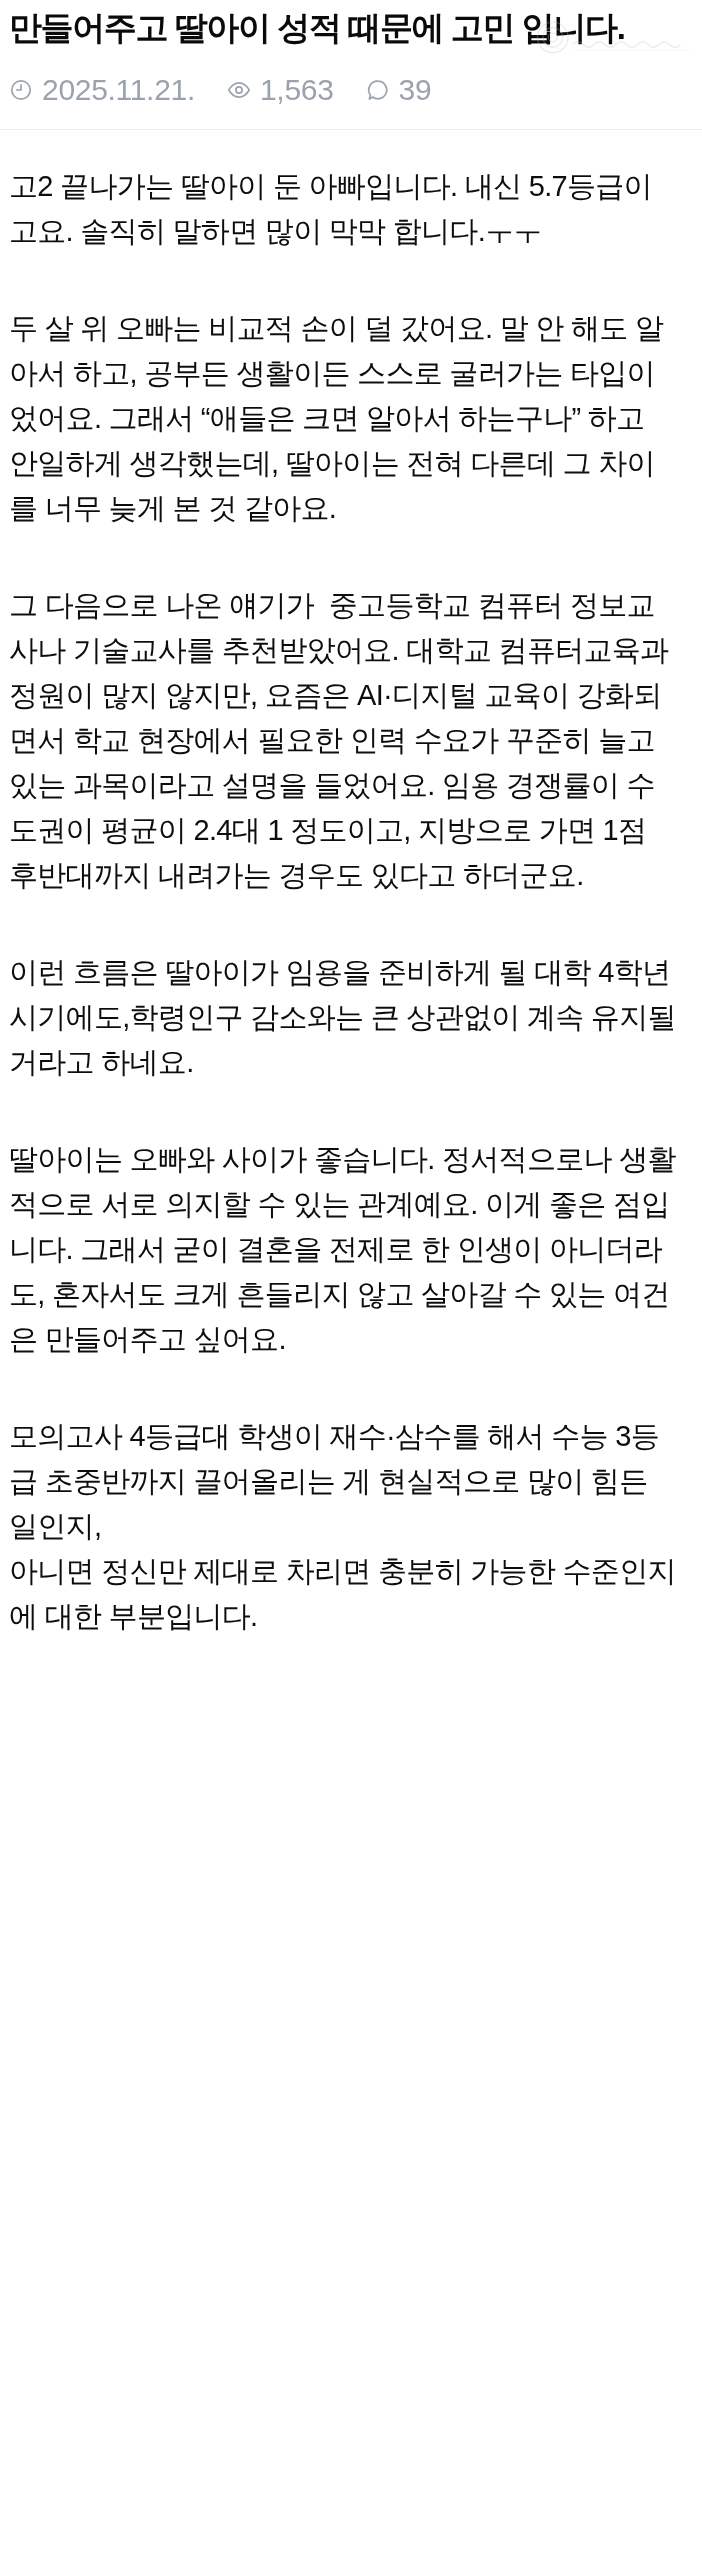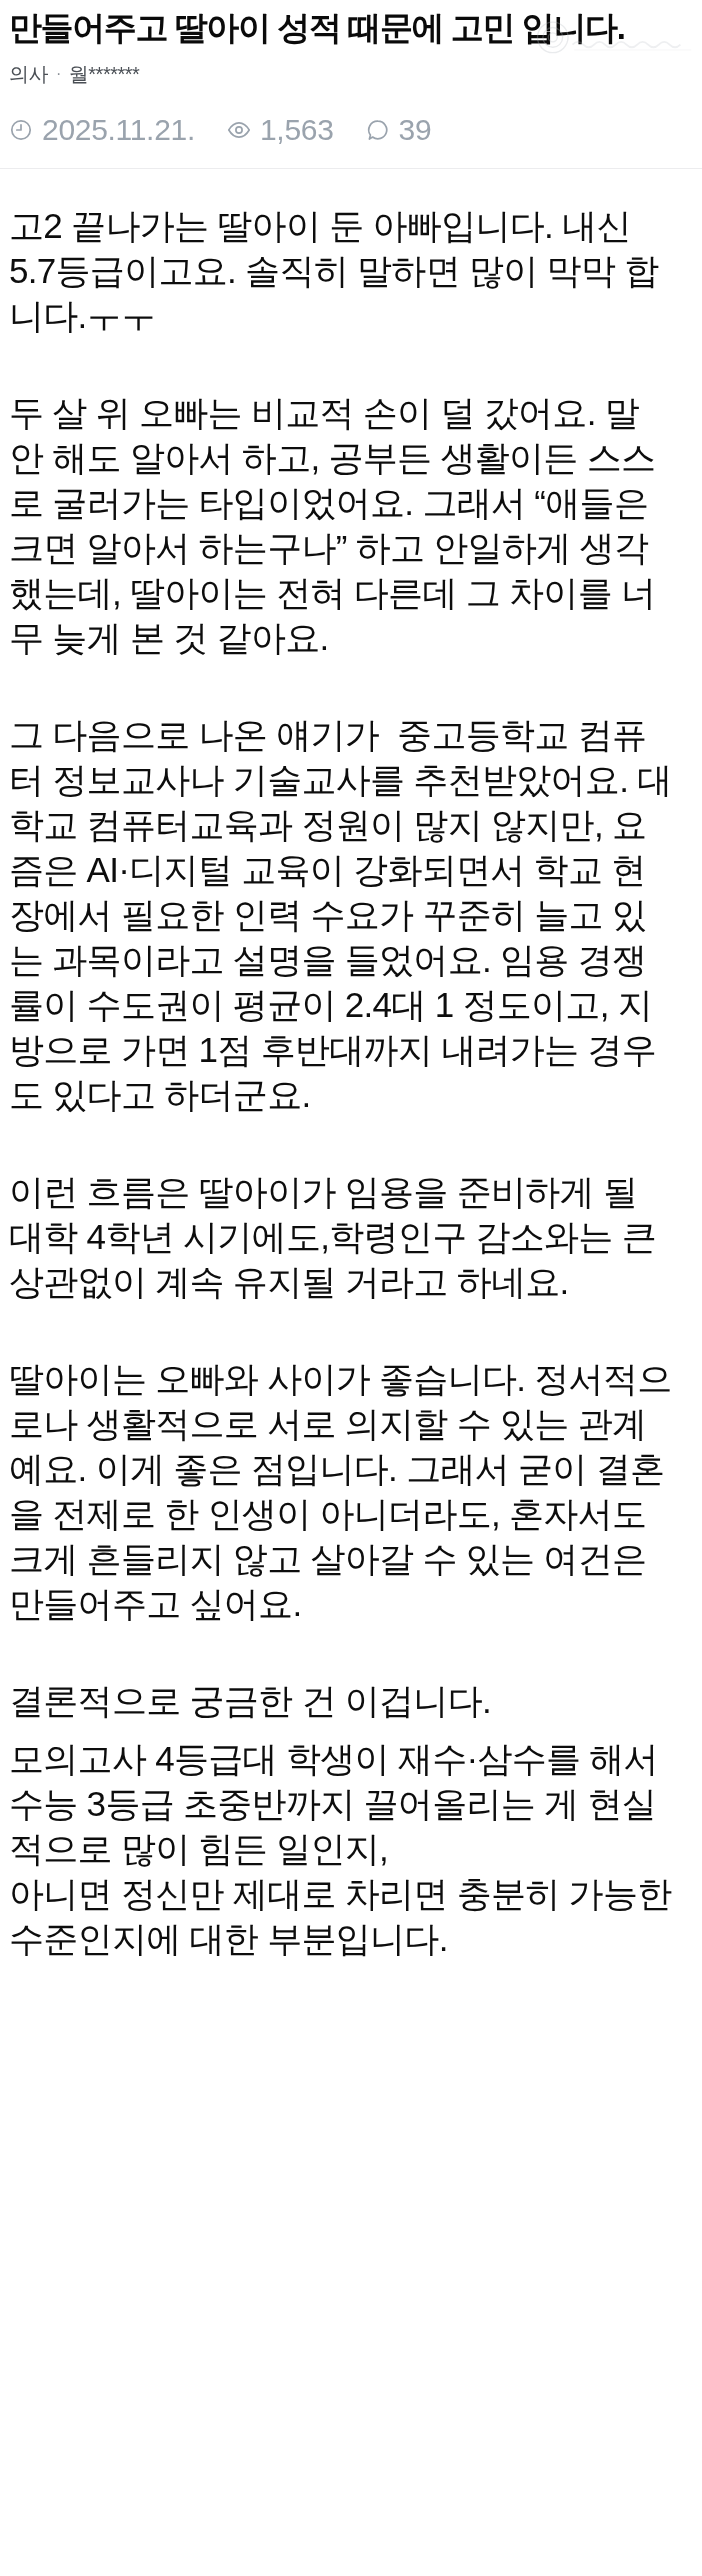--- a/index.html
+++ b/index.html
@@ -71,21 +71,21 @@
   .divider {
     border: none;
     border-top: 1.8px solid #ececee;
     margin: 21.6px -12.6px 0 -9px;
   }
   .post-body {
     padding-top: 34px;
   }
   .para {
     margin: 0 12px 52px 0;
-    font-size: 35px;
+    font-size: 29px;
     line-height: 45px;
     letter-spacing: -0.7px;
     color: #0d0d0d;
     white-space: pre-wrap;
   }
   .para.extra-top { margin-top: 40px; }
   .para.tight { margin-bottom: 12.6px; }
   .para:last-child { margin-bottom: 0; }
 </style>
 </head>
@@ -98,25 +98,20 @@
   <div class="watermark">
     <svg viewBox="0 0 188 52" fill="none" stroke="#b9bec4" stroke-width="1.5">
       <circle cx="22" cy="26" r="17"></circle>
       <circle cx="22" cy="26" r="11"></circle>
       <circle cx="22" cy="26" r="5"></circle>
       <path d="M44 34 q6 -6 12 0 t12 0 t12 0 t12 0 t12 0 t12 0 t12 0 t12 0 t12 0 t12 0" stroke-width="2" opacity="0.8"></path>
       <path d="M46 40 h130" stroke-width="1" opacity="0.5"></path>
     </svg>
   </div>
 
-  <div class="author">
-    <span>의사</span>
-    <span class="dot-sep">·</span>
-    <span>월*******</span>
-  </div>
 
   <div class="meta">
     <span class="meta-item">
       <svg viewBox="0 0 24 24" fill="none" stroke-width="1.7" stroke-linecap="round" stroke-linejoin="round">
         <circle cx="12" cy="12" r="9.2"></circle>
         <path d="M12 6.8 v5.2 H7.8"></path>
       </svg>
       <span>2025.11.21.</span>
     </span>
     <span class="meta-item">
@@ -135,19 +130,18 @@
   </div>
 
   <hr class="divider">
 
   <div class="post-body">
       <p class="para">고2 끝나가는 딸아이 둔 아빠입니다. 내신 5.7등급이고요. 솔직히 말하면 많이 막막 합니다.ㅜㅜ</p>
       <p class="para">두 살 위 오빠는 비교적 손이 덜 갔어요. 말 안 해도 알아서 하고, 공부든 생활이든 스스로 굴러가는 타입이었어요. 그래서 “애들은 크면 알아서 하는구나” 하고 안일하게 생각했는데, 딸아이는 전혀 다른데 그 차이를 너무 늦게 본 것 같아요.</p>
       <p class="para">그 다음으로 나온 얘기가  중고등학교 컴퓨터 정보교사나 기술교사를 추천받았어요. 대학교 컴퓨터교육과 정원이 많지 않지만, 요즘은 AI·디지털 교육이 강화되면서 학교 현장에서 필요한 인력 수요가 꾸준히 늘고 있는 과목이라고 설명을 들었어요. 임용 경쟁률이 수도권이 평균이 2.4대 1 정도이고, 지방으로 가면 1점 후반대까지 내려가는 경우도 있다고 하더군요.</p>
       <p class="para">이런 흐름은 딸아이가 임용을 준비하게 될 대학 4학년 시기에도,학령인구 감소와는 큰 상관없이 계속 유지될 거라고 하네요.</p>
       <p class="para extra-top">딸아이는 오빠와 사이가 좋습니다. 정서적으로나 생활적으로 서로 의지할 수 있는 관계예요. 이게 좋은 점입니다. 그래서 굳이 결혼을 전제로 한 인생이 아니더라도, 혼자서도 크게 흔들리지 않고 살아갈 수 있는 여건은 만들어주고 싶어요.</p>
-      <p class="para tight">결론적으로 궁금한 건 이겁니다.</p>
       <p class="para">모의고사 4등급대 학생이 재수·삼수를 해서 수능 3등급 초중반까지 끌어올리는 게 현실적으로 많이 힘든 일인지,
 아니면 정신만 제대로 차리면 충분히 가능한 수준인지에 대한 부분입니다.</p>
     </div>
 
 </div>
 
 
 </body></html>

